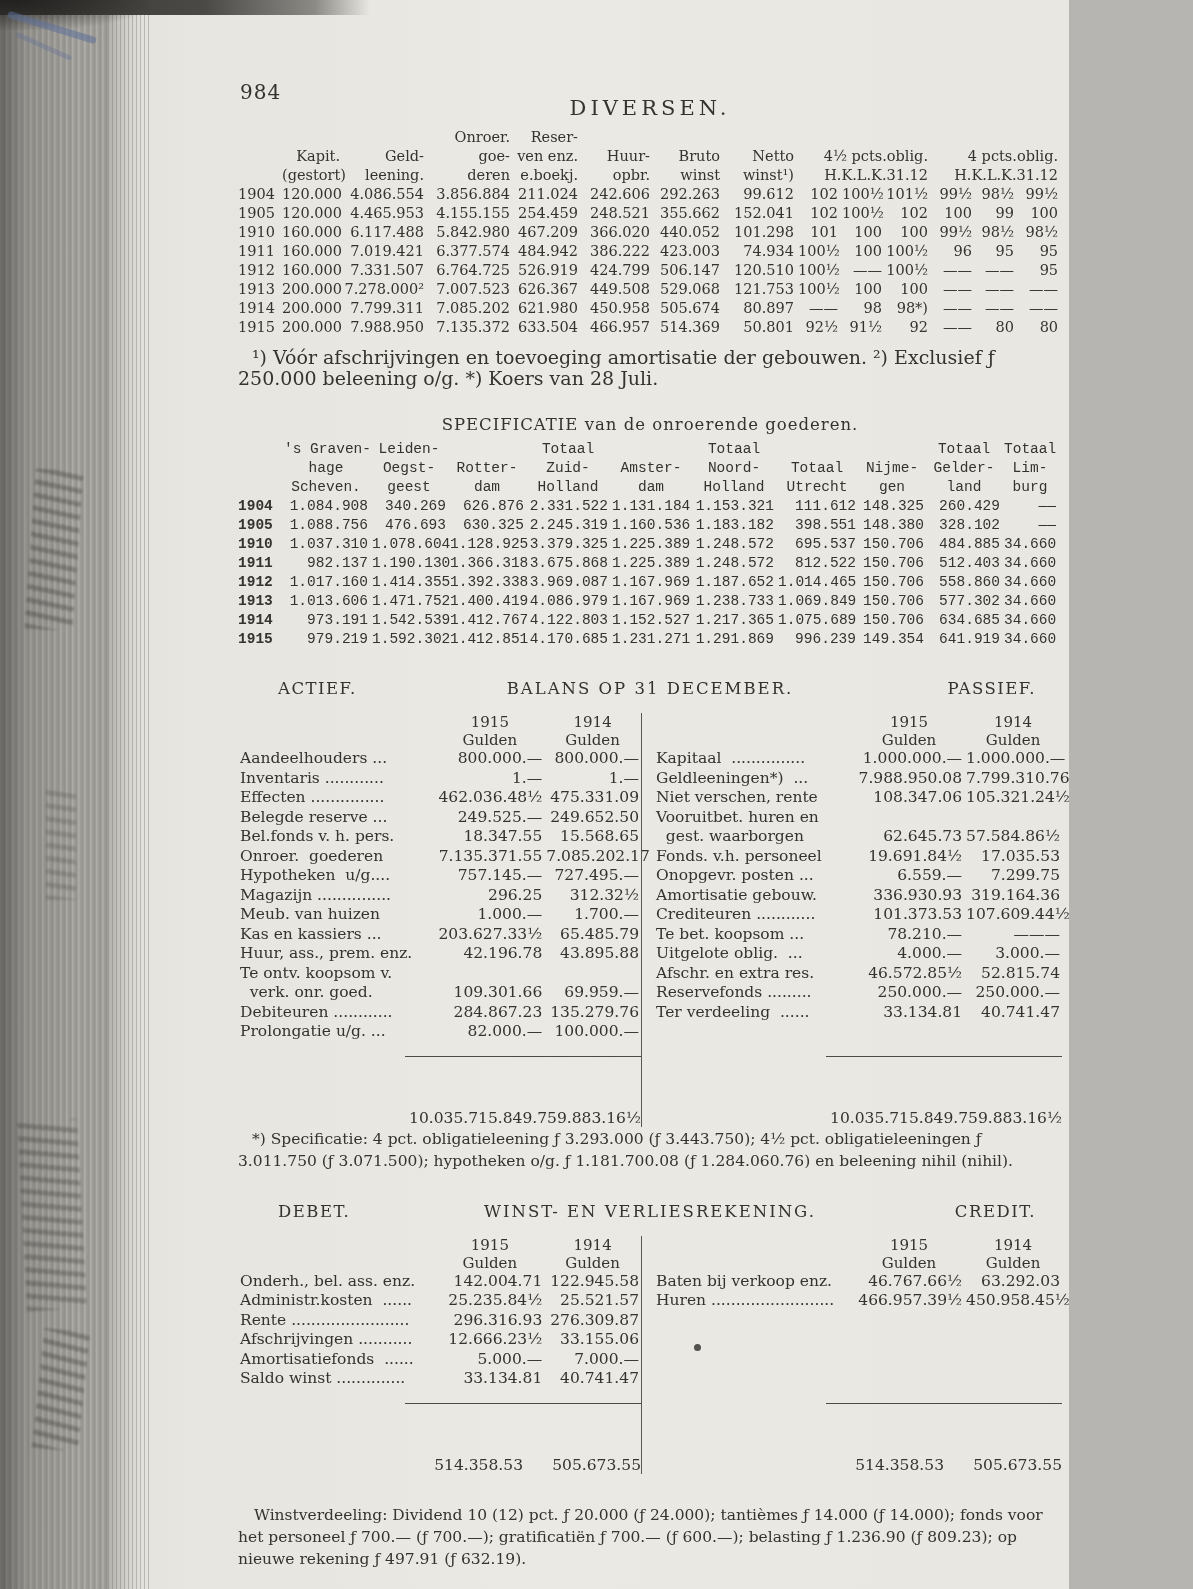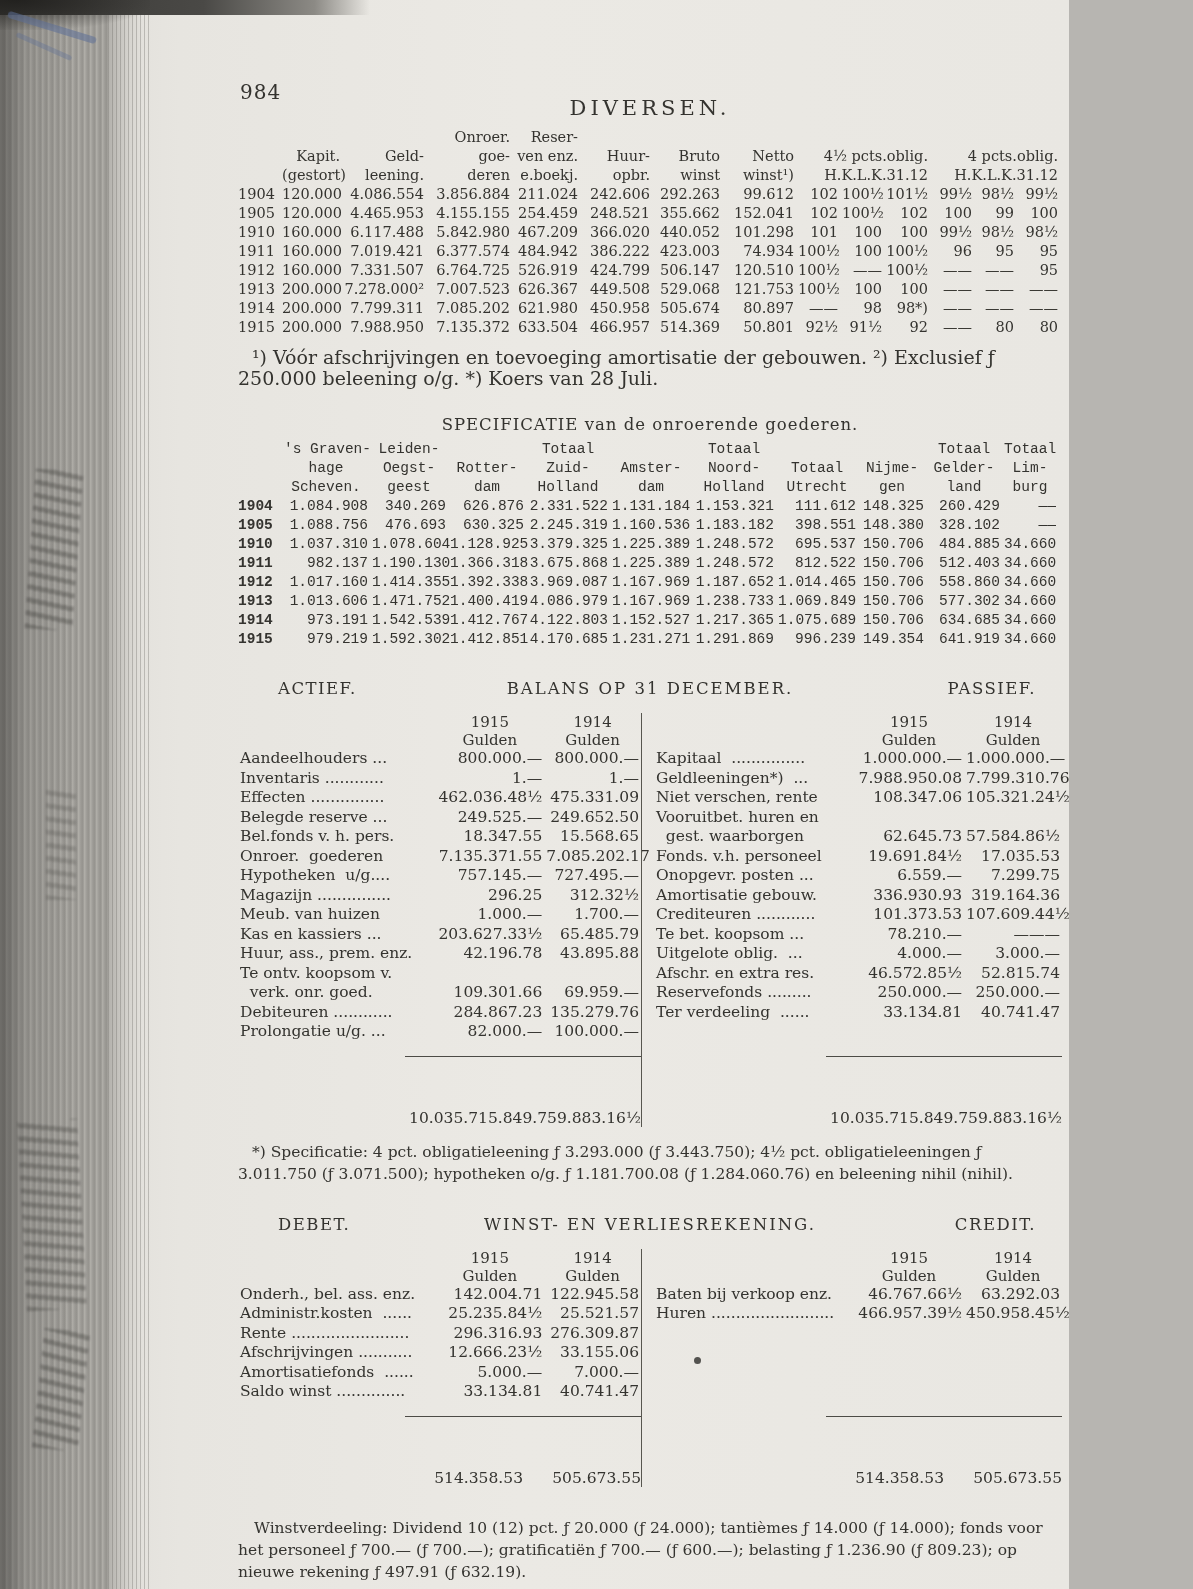--- a/index.html
+++ b/index.html
@@ -77,21 +77,21 @@
   .bt .num{text-align:right;}
   .bt .hc{text-align:center;white-space:normal;font-size:15px;line-height:18px;}
   .bt col.c-lab{width:196px;}
   .bt col.c-n1{width:108px;}
   .bt col.c-n2{width:96px;}
 
   .totrow{margin-top:auto;display:flex;justify-content:flex-end;padding-top:14px;}
   .totnums{border-top:1.5px solid #4c4b46;padding-top:4px;display:flex;width:236px;font-size:15.5px;}
   .totnums span{flex:1;text-align:right;margin-top:48px;}
 
-  .fn2{margin-top:14px;font-size:15.5px;line-height:22px;}
+  .fn2{margin-top:1px;font-size:15.5px;line-height:22px;}
 
   .ink-dot{position:absolute;left:52px;top:108px;width:7px;height:7px;border-radius:50%;background:#2d2c29;opacity:.8;}
 
   .para{margin:30px 0 0 0;font-size:15.5px;line-height:22px;text-indent:16px;}
 </style>
 </head>
 <body>
 
 <div class="paper">
   <div class="spine"></div>

